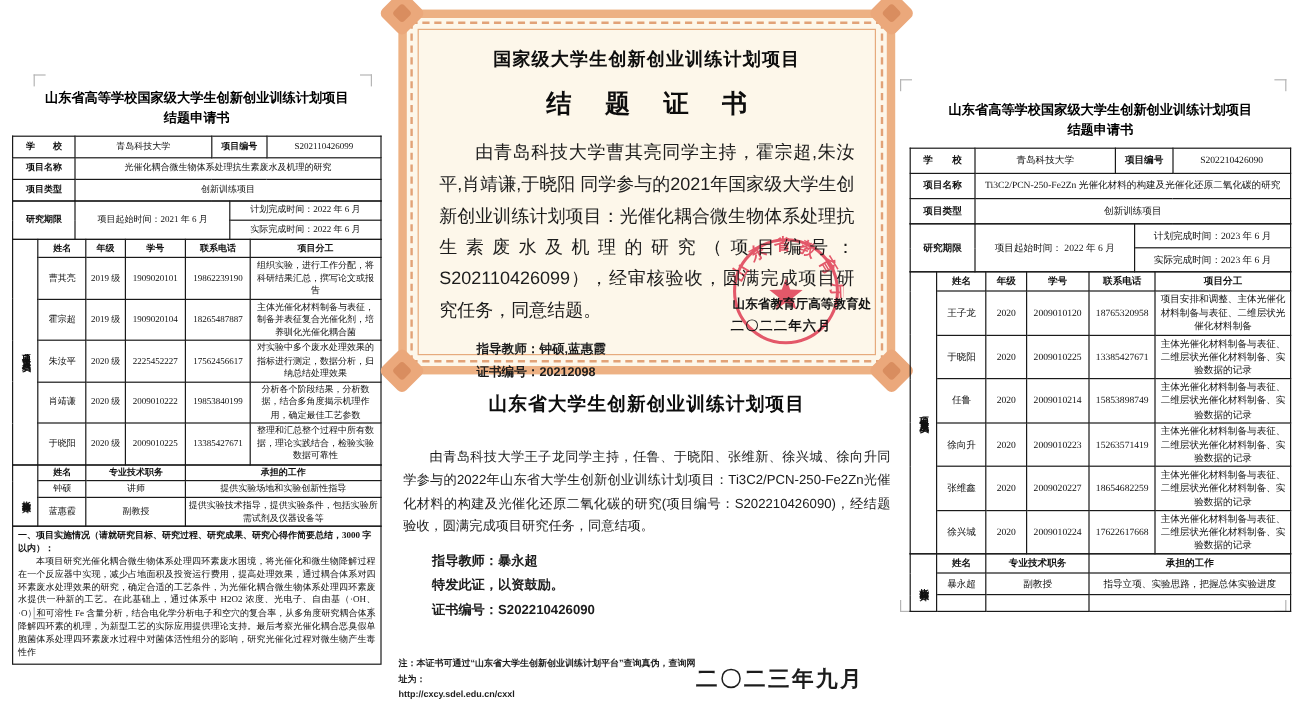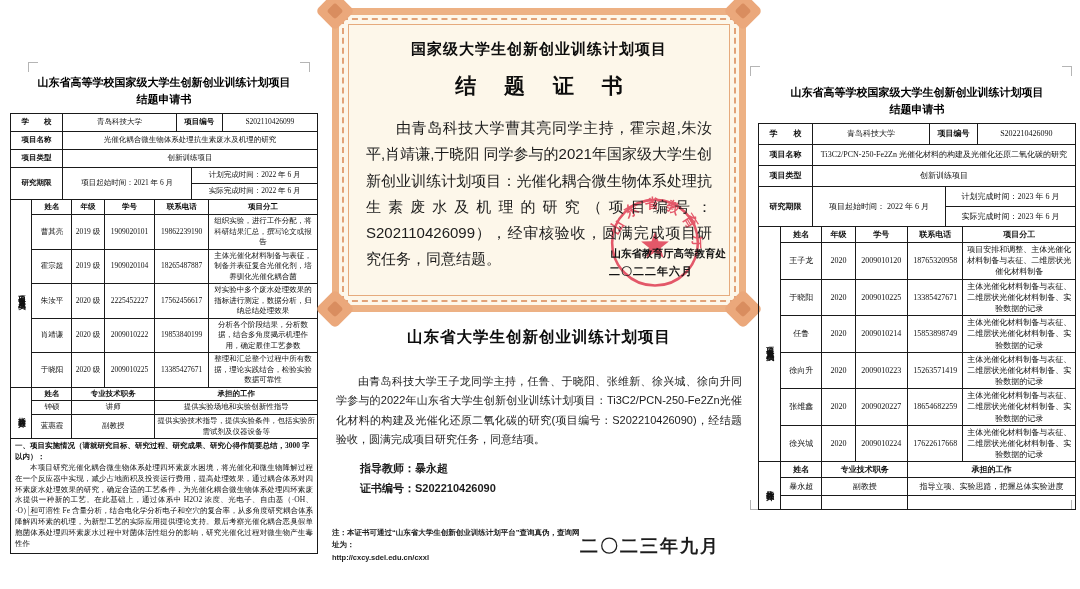--- a/index.html
+++ b/index.html
@@ -217,40 +217,45 @@
     <div class="corner c-bl">
         <div class="inner"></div>
       </div>
     <div class="corner c-br">
         <div class="inner"></div>
       </div>
 
     <div class="cert-title">国家级大学生创新创业训练计划项目</div>
     <div class="cert-sub">结 题 证 书</div>
     <div class="cert-body">由青岛科技大学曹其亮同学主持，霍宗超,朱汝平,肖靖谦,于晓阳 同学参与的2021年国家级大学生创新创业训练计划项目：光催化耦合微生物体系处理抗生素废水及机理的研究（项目编号：S202110426099），经审核验收，圆满完成项目研究任务，同意结题。</div>
+    <div class="cert-meta">
+      <div>指导教师：钟硕,蓝惠霞</div>
+      <div>证书编号：20212098</div>
+    </div>
 
     <svg class="seal" width="96" height="96" viewBox="0 0 112 112">
       <defs>
         <path id="sealArc" d="M 12 72 A 45 45 0 1 1 100 72" fill="none"></path>
       </defs>
       <circle cx="56" cy="58" r="50" fill="none" stroke="#e14b5f" stroke-width="3"></circle>
       <text fill="#e14b5f" font-size="16" font-weight="bold" letter-spacing="7" font-family="Liberation Sans, sans-serif">
         <textPath href="#sealArc" xlink:href="#sealArc" startOffset="14%">山东省教育厅</textPath>
       </text>
       <polygon fill="#e14b5f" points="56,45 60.1,56.3 72.2,56.7 62.7,64.2 66,75.8 56,69 46,75.8 49.3,64.2 39.8,56.7 51.9,56.3"></polygon>
     </svg>
     <div class="cert-issuer">山东省教育厅高等教育处</div>
     <div class="cert-date">二〇二二年六月</div>
   </div>
 
   <div class="prov">
     <div class="prov-head">山东省大学生创新创业训练计划项目</div>
     <div class="prov-body">由青岛科技大学王子龙同学主持，任鲁、于晓阳、张维新、徐兴城、徐向升同学参与的2022年山东省大学生创新创业训练计划项目：Ti3C2/PCN-250-Fe2Zn光催化材料的构建及光催化还原二氧化碳的研究(项目编号：S202210426090)，经结题验收，圆满完成项目研究任务，同意结项。</div>
     <div class="prov-meta">
       <div>指导教师：暴永超</div>
+      <div>特发此证，以资鼓励。</div>
       <div>证书编号：S202210426090</div>
     </div>
     <div class="prov-footer">
       <div class="prov-note">
         <div>注：本证书可通过“山东省大学生创新创业训练计划平台”查询真伪，查询网址为：</div>
         <div>http://cxcy.sdel.edu.cn/cxxl</div>
       </div>
       <div class="prov-date">二〇二三年九月</div>
     </div>
   </div>

